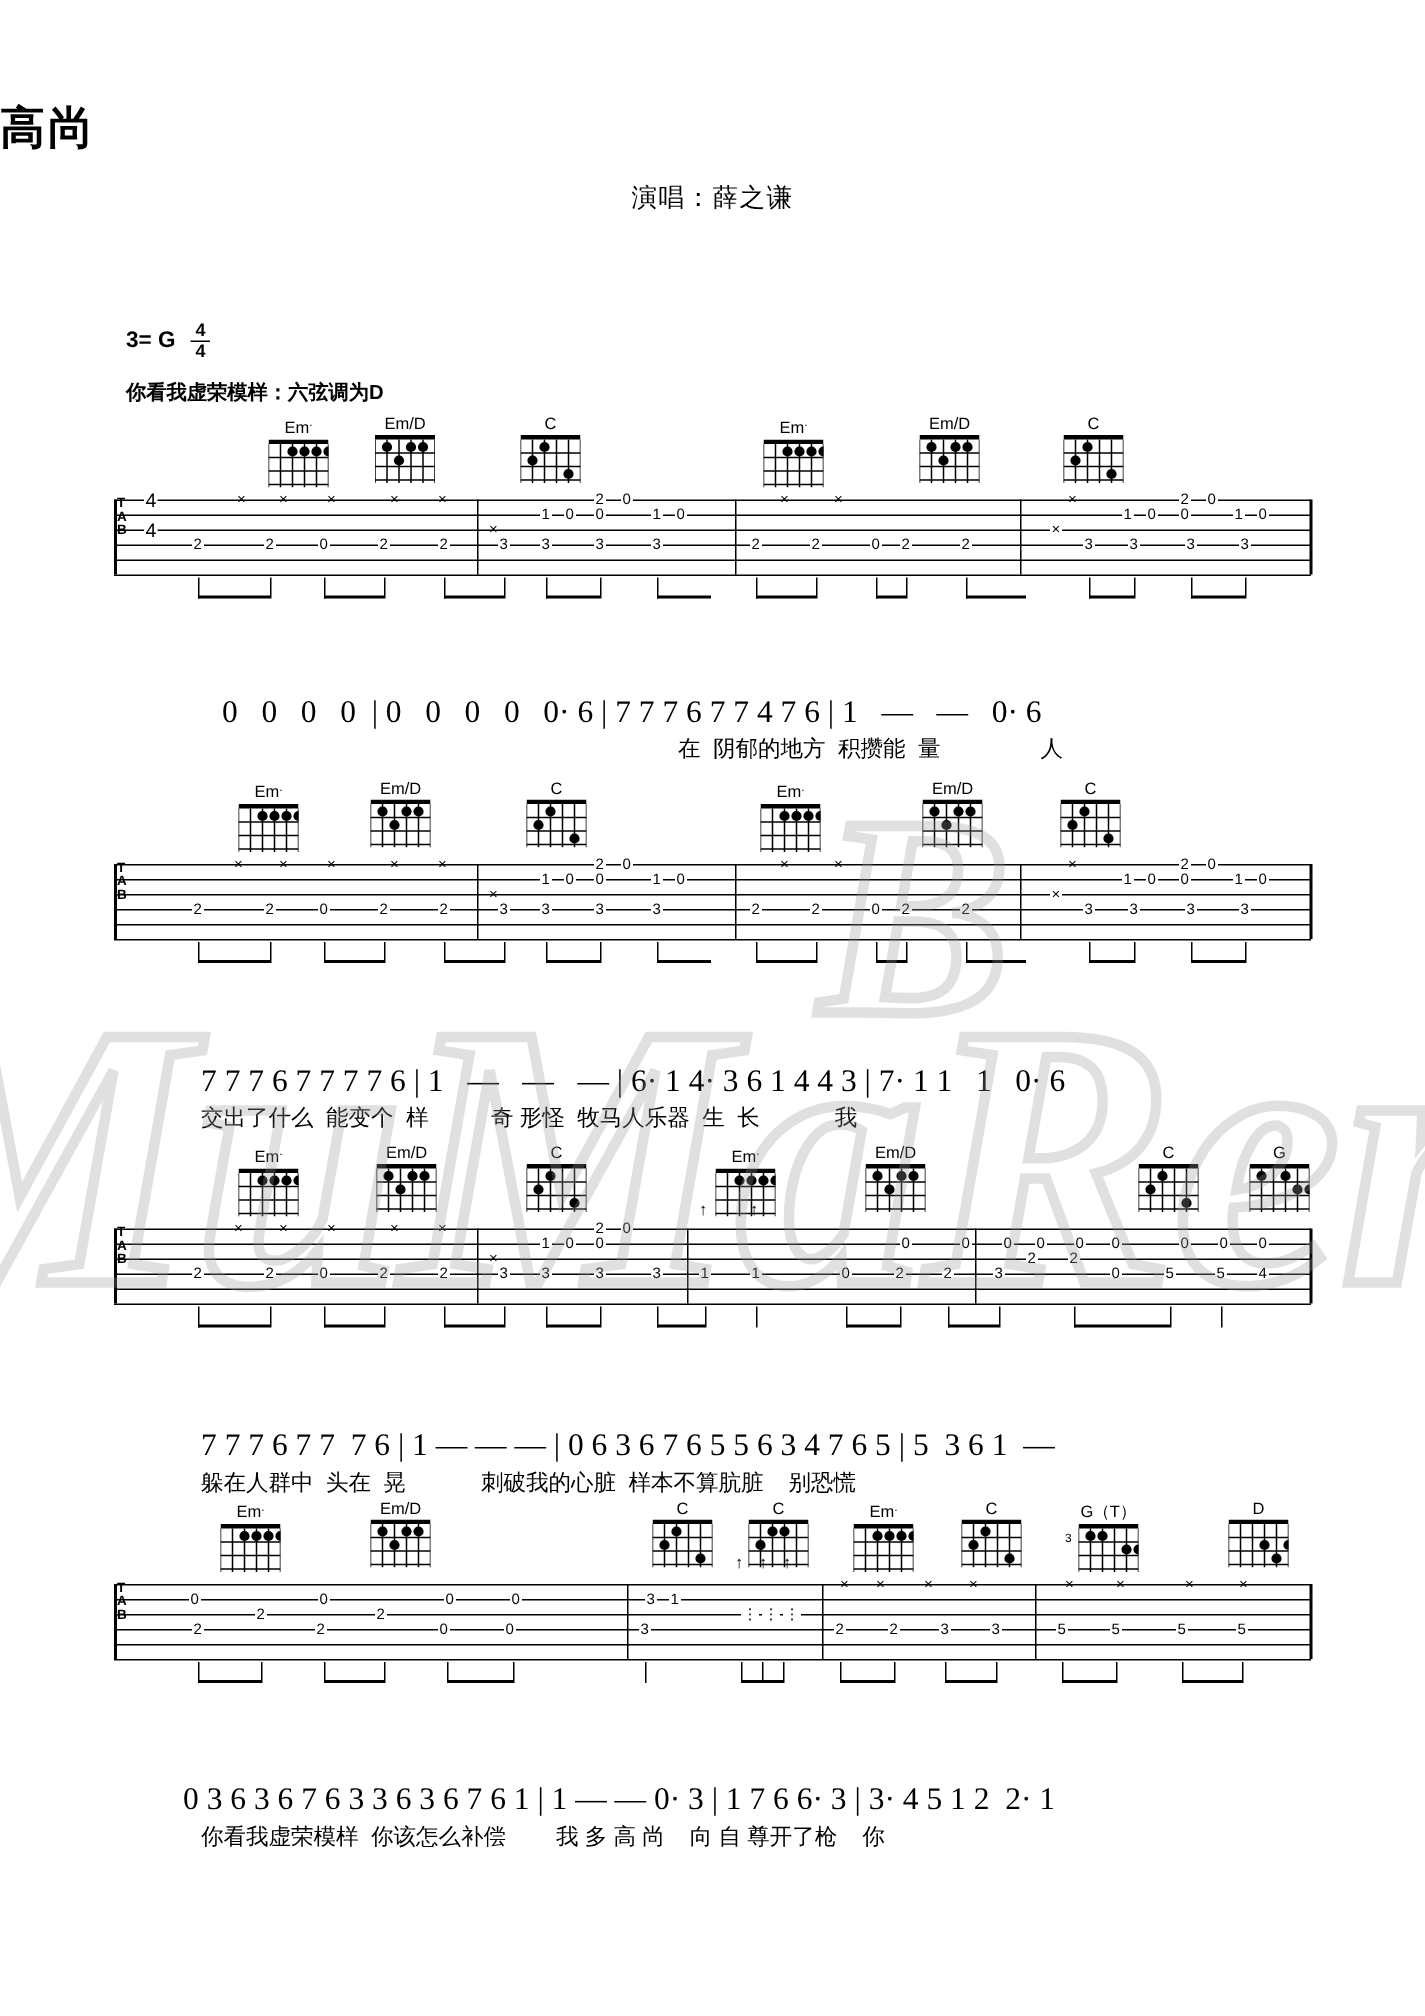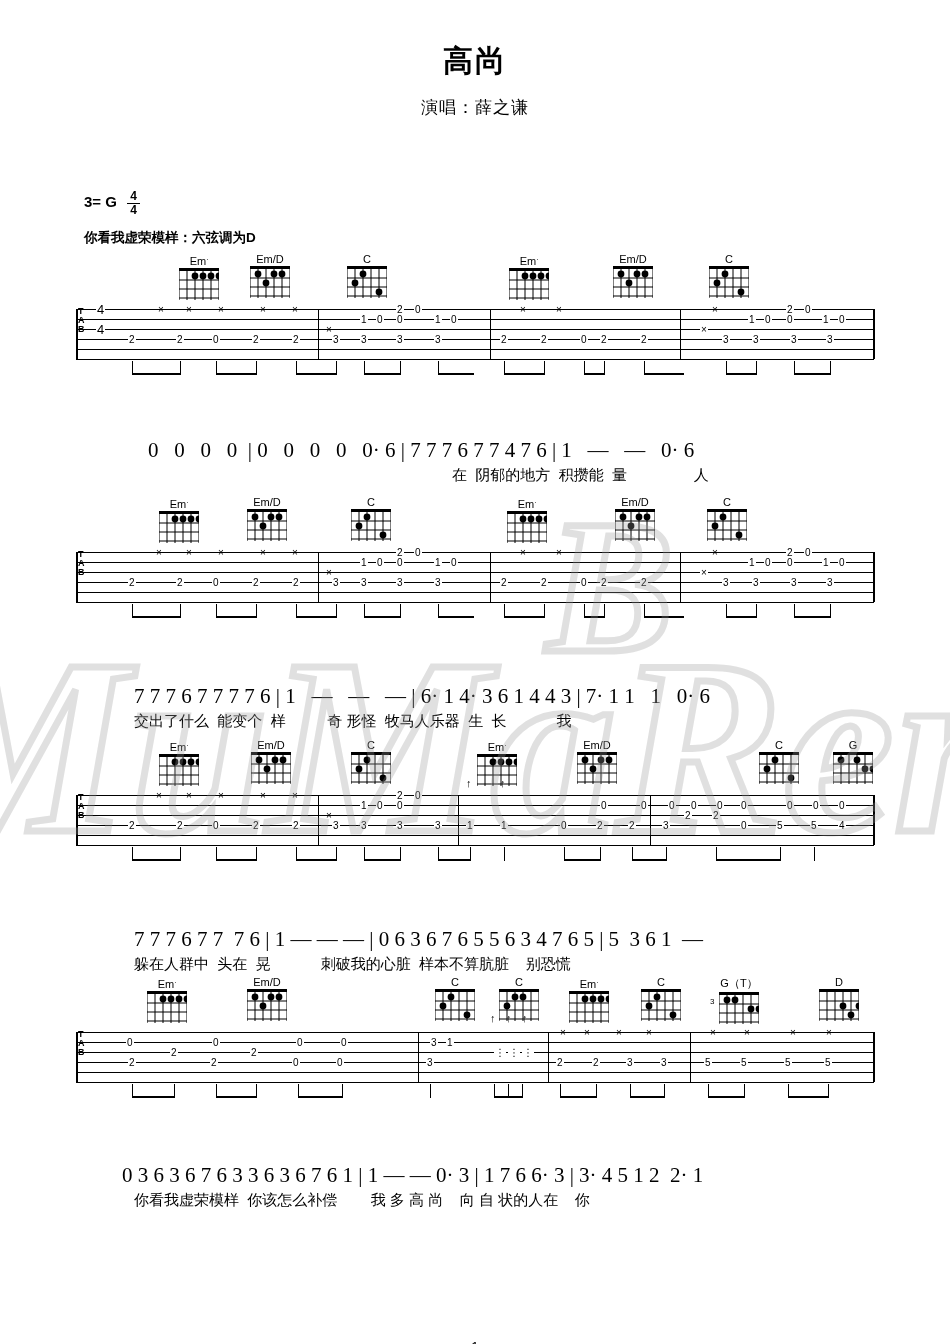--- a/index.html
+++ b/index.html
@@ -22,25 +22,25 @@
     pointer-events: none;
     z-index: 1;
     opacity: 0.30;
   }
   .watermark svg { width: 100%; height: 100%; }
 
   .layer { position: relative; z-index: 3; }
 
   
   .title {
-    text-align: center;
+    text-align: left;
     font-size: 30px;
     font-weight: bold;
     letter-spacing: 2px;
-    margin-top: 41px;
+    margin-top: 65px;
   }
   .subtitle {
     text-align: center;
     font-size: 17px;
     margin-top: 14px;
     letter-spacing: 1px;
   }
   .credits {
     position: absolute;
     right: 68px; top: 122px;
@@ -1093,18 +1093,18 @@
       <div class="beam" style="left:560px;top:64px;width:36px;"></div>
       <div class="beam" style="left:630px;top:64px;width:34px;"></div>
       <div class="beam" style="left:708px;top:64px;width:36px;"></div>
       <div class="beam" style="left:788px;top:64px;width:40px;"></div>
     </div>
 
     <div class="melody" style="top:162px;">
       <span class="mtext" style="left:122px;">0 3 6 3 6 7 6 3 3 6 3 6 7 6 1 | 1 — — 0· 3 | 1 7 6 6· 3 | 3· 4 5 1 2  2· 1</span>
     </div>
     <div class="lyrics" style="top:198px;">
-      <span class="ltext" style="left:134px;">你看我虚荣模样  你该怎么补偿        我 多 高 尚    向 自 状的人在    你</span>
+      <span class="ltext" style="left:134px;">你看我虚荣模样  你该怎么补偿        我 多 高 尚    向 自 尊开了枪    你</span>
     </div>
   </div>
 
   <div class="pagenum">1</div>
 </div>
 
 </body></html>

